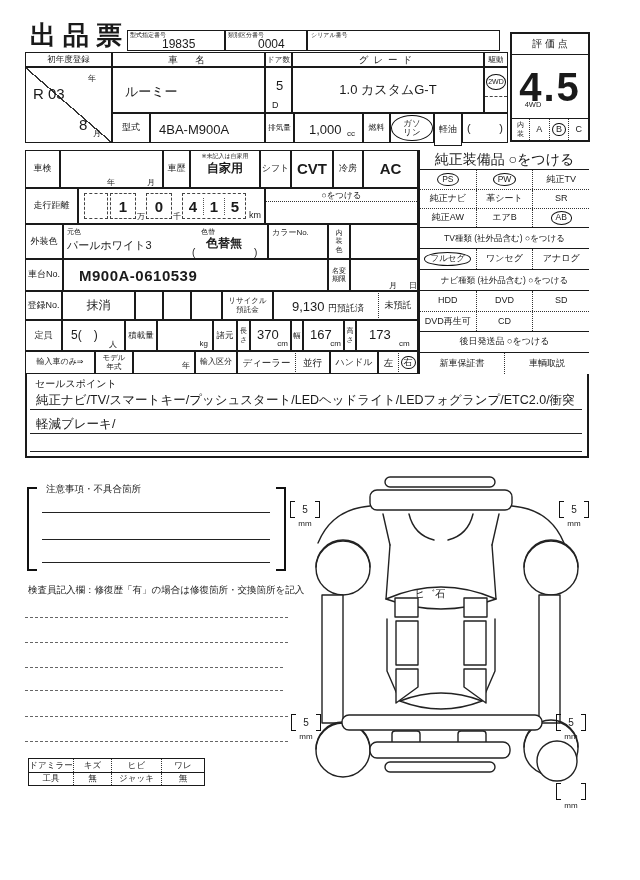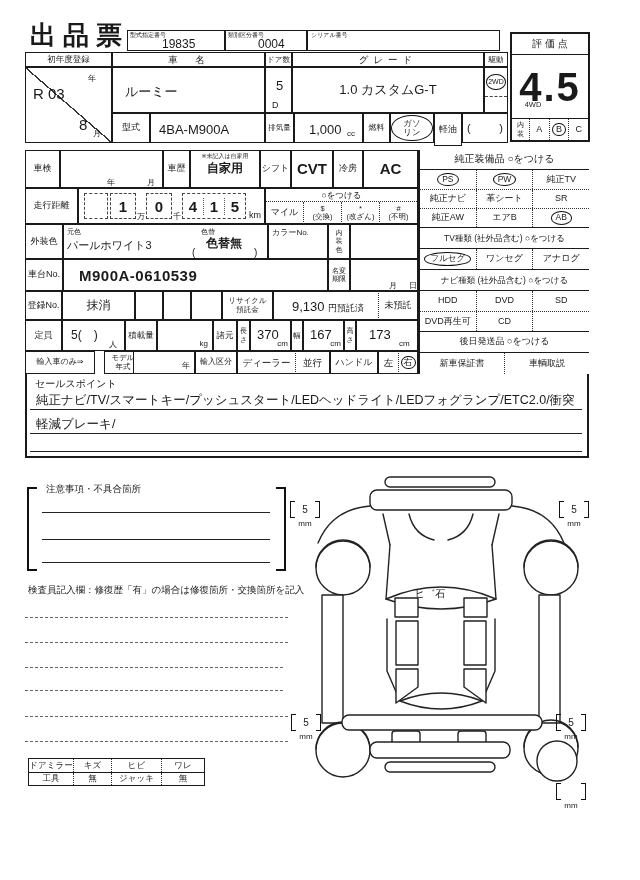--- a/index.html
+++ b/index.html
@@ -174,35 +174,20 @@
   <span class="abs" style="left:173px;top:211px;font-size:8px;">千</span>
   <div class="dbox" style="left:182px;top:193px;width:64px;height:26px;padding:0;">
     <span style="flex:1;text-align:center;">4</span>
     <span style="flex:1;text-align:center;border-left:1.1px dotted #555;">1</span>
     <span style="flex:1;text-align:center;border-left:1.1px dotted #555;">5</span>
     </div>
   <span class="abs" style="left:249px;top:210px;font-size:9px;">km</span>
 
   <div class="cell" style="left:265px;top:188px;width:153px;height:36px;">
     <div class="ct" style="height:12px;font-size:8.5px;border-bottom:1.1px dotted #333;">○をつける</div>
-    <div class="row" style="height:22px;">
-      <div style="font-size:9px;">マイル</div>
-      <div style="flex-direction:column;font-size:7.5px;">
-        <span>$</span>
-        <span>(交換)</span>
-        </div>
-      <div style="flex-direction:column;font-size:7.5px;">
-        <span>*</span>
-        <span>(改ざん)</span>
-        </div>
-      <div style="flex-direction:column;font-size:7.5px;">
-        <span>#</span>
-        <span>(不明)</span>
-        </div>
-    </div>
   </div>
 
   <div class="cell ct" style="left:25px;top:224px;width:38px;height:35px;font-size:9px;">
     <span>外装色</span>
     </div>
   <div class="cell" style="left:63px;top:224px;width:205px;height:35px;">
     <span class="abs" style="left:3px;top:2px;font-size:7px;">元色</span>
     <span class="abs" style="left:3px;top:13px;font-size:11px;">パールホワイト3</span>
     <span class="abs" style="left:137px;top:2px;font-size:7px;">色替</span>
     <span class="abs" style="left:142px;top:10px;font-size:12px;font-weight:600;">色替無</span>
@@ -285,21 +270,21 @@
     <span class="vt" style="width:1.1em;font-size:7px;">高さ</span>
     </div>
   <div class="cell" style="left:356px;top:320px;width:62px;height:31px;">
     <span class="abs" style="left:12px;top:6px;font-size:13px;">173</span>
     <span class="abs" style="left:42px;bottom:2px;font-size:8px;">cm</span>
     </div>
 
   <div class="cell ct" style="left:25px;top:351px;width:70px;height:23px;font-size:8px;">
     <span>輸入車のみ⇒</span>
     </div>
-  <div class="cell ct" style="left:104px;top:351px;width:38px;height:23px;">
+  <div class="cell ct" style="left:95px;top:351px;width:38px;height:23px;">
     <span class="vt" style="width:3.2em;font-size:7.5px;">モデル年式</span>
     </div>
   <div class="cell" style="left:133px;top:351px;width:62px;height:23px;">
     <span class="abs" style="right:4px;bottom:2px;font-size:8px;">年</span>
     </div>
   <div class="cell ct" style="left:195px;top:351px;width:42px;height:23px;font-size:8px;">
     <span>輸入区分</span>
     </div>
   <div class="cell ct" style="left:237px;top:351px;width:58px;height:23px;font-size:9.5px;border-right:none;">
     <span>ディーラー</span>
@@ -318,21 +303,21 @@
     </div>
 
   <div class="abs" style="left:35px;top:377px;font-size:10px;">セールスポイント</div>
   <div class="abs" style="left:36px;top:392px;font-size:12.5px;white-space:nowrap;">純正ナビ/TV/スマートキー/プッシュスタート/LEDヘッドライト/LEDフォグランプ/ETC2.0/衝突</div>
   <div class="uline" style="left:30px;top:394px;width:552px;height:15px;"></div>
   <div class="abs" style="left:36px;top:416px;font-size:12.5px;">軽減ブレーキ/</div>
   <div class="uline" style="left:30px;top:418px;width:552px;height:15px;"></div>
   <div class="uline" style="left:30px;top:437px;width:552px;height:14px;"></div>
 
   <div class="abs" style="left:418px;top:150px;width:171px;height:224px;border-left:2px solid #1a1a1a;background:#fff;">
-    <div class="rsec ct" style="height:20px;font-size:10px;border-bottom:1.3px solid #1a1a1a;">純正装備品 ○をつける</div>
+    <div class="rsec ct" style="height:20px;font-size:14px;border-bottom:1.3px solid #1a1a1a;">純正装備品 ○をつける</div>
     <div class="row" style="height:20px;border-bottom:1.1px dotted #333;">
       <div>
           <span class="circ" style="font-size:8.5px;">PS</span>
         </div>
       <div>
           <span class="circ" style="font-size:8.5px;">PW</span>
         </div>
       <div style="font-size:9px;justify-content:center;">
           <span>純正TV</span>
         </div>

